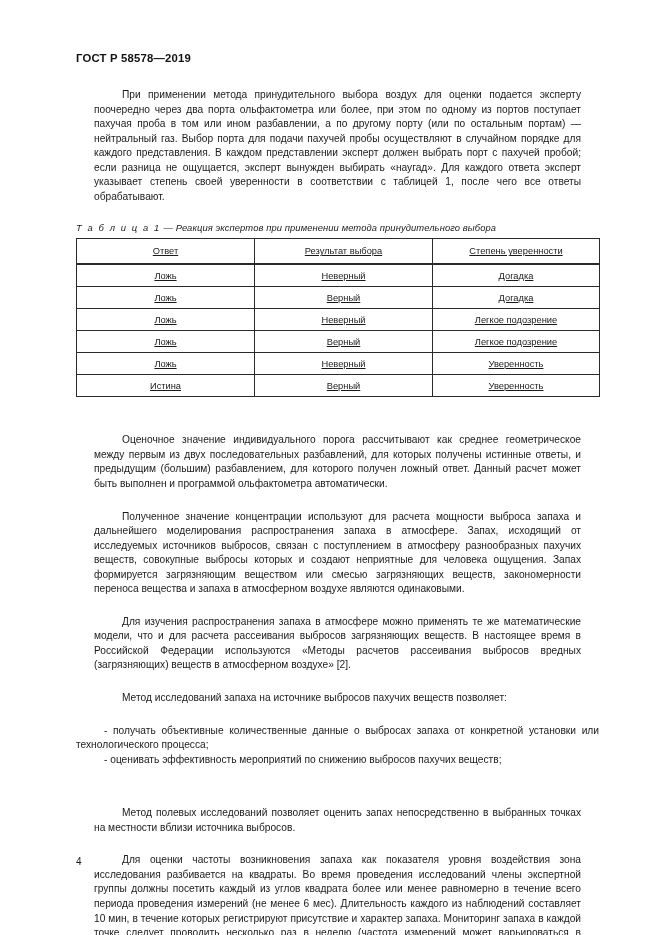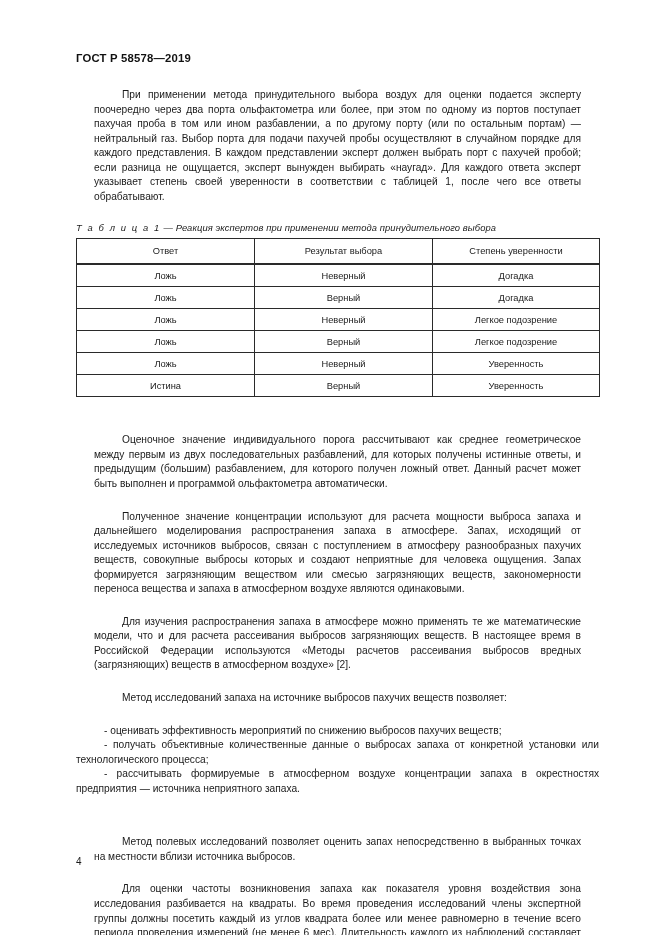--- a/index.html
+++ b/index.html
@@ -80,20 +80,21 @@
   table.gost-table th,
   table.gost-table td {
     border: 1px solid #2a2a2a;
     text-align: center;
     font-size: 9.3px;
     font-weight: normal;
     color: #1a1a1a;
     height: 21px;
     padding: 0 2px;
     vertical-align: middle;
+    text-decoration: underline;
   }
   table.gost-table thead th {
     height: 24px;
     border-bottom-width: 1px;
   }
   table.gost-table thead tr th {
     border-bottom: 2px solid #2a2a2a;
   }
   table.gost-table col.c1 { width: 178px; }
   table.gost-table col.c2 { width: 178px; }
@@ -186,25 +187,24 @@
     <div class="gap-md"></div>
 
     <p class="body-text">Оценочное значение индивидуального порога рассчитывают как среднее геометрическое между первым из двух последовательных разбавлений, для которых получены истинные ответы, и предыдущим (большим) разбавлением, для которого получен ложный ответ. Данный расчет может быть выполнен и программой ольфактометра автоматически.</p>
 
     <p class="body-text">Полученное значение концентрации используют для расчета мощности выброса запаха и дальнейшего моделирования распространения запаха в атмосфере. Запах, исходящий от исследуемых источников выбросов, связан с поступлением в атмосферу разнообразных пахучих веществ, совокупные выбросы которых и создают неприятные для человека ощущения. Запах формируется загрязняющим веществом или смесью загрязняющих веществ, закономерности переноса вещества и запаха в атмосферном воздухе являются одинаковыми.</p>
 
     <p class="body-text">Для изучения распространения запаха в атмосфере можно применять те же математические модели, что и для расчета рассеивания выбросов загрязняющих веществ. В настоящее время в Российской Федерации используются «Методы расчетов рассеивания выбросов вредных (загрязняющих) веществ в атмосферном воздухе» [2].</p>
 
     <p class="body-text">Метод исследований запаха на источнике выбросов пахучих веществ позволяет:</p>
 
+    <p class="dash-item">-  получать объективные количественные данные о выбросах запаха от конкретной установки или технологического процесса;</p>
+
     <p class="dash-item">-  оценивать эффективность мероприятий по снижению выбросов пахучих веществ;</p>
 
-    <p class="dash-item">-  получать объективные количественные данные о выбросах запаха от конкретной установки или технологического процесса;</p>
-
-    <p class="dash-item">-  рассчитывать формируемые в атмосферном воздухе концентрации запаха в окрестностях предприятия — источника неприятного запаха.</p>
 
     <div class="gap-sm"></div>
 
 
     <div class="gap-xs"></div>
 
 
     <p class="body-text">Метод полевых исследований позволяет оценить запах непосредственно в выбранных точках на местности вблизи источника выбросов.</p>
 
     <p class="body-text">Для оценки частоты возникновения запаха как показателя уровня воздействия зона исследования разбивается на квадраты. Во время проведения исследований члены экспертной группы должны посетить каждый из углов квадрата более или менее равномерно в течение всего периода проведения измерений (не менее 6 мес). Длительность каждого из наблюдений составляет 10 мин, в течение которых регистрируют присутствие и характер запаха. Мониторинг запаха в каждой точке следует проводить несколько раз в неделю (частота измерений может варьироваться в зависимости от целей мониторинга). Фиксируют все присутствующие запахи, при этом обязательно указывают их характер. При дальнейшем анализе всех собранных данных все случаи наличия запаха ретроспективно разделяют на непосредственно связанные с работой исследуемого предприятия (источника выбросов запаха) и запахи, кото-</p>

